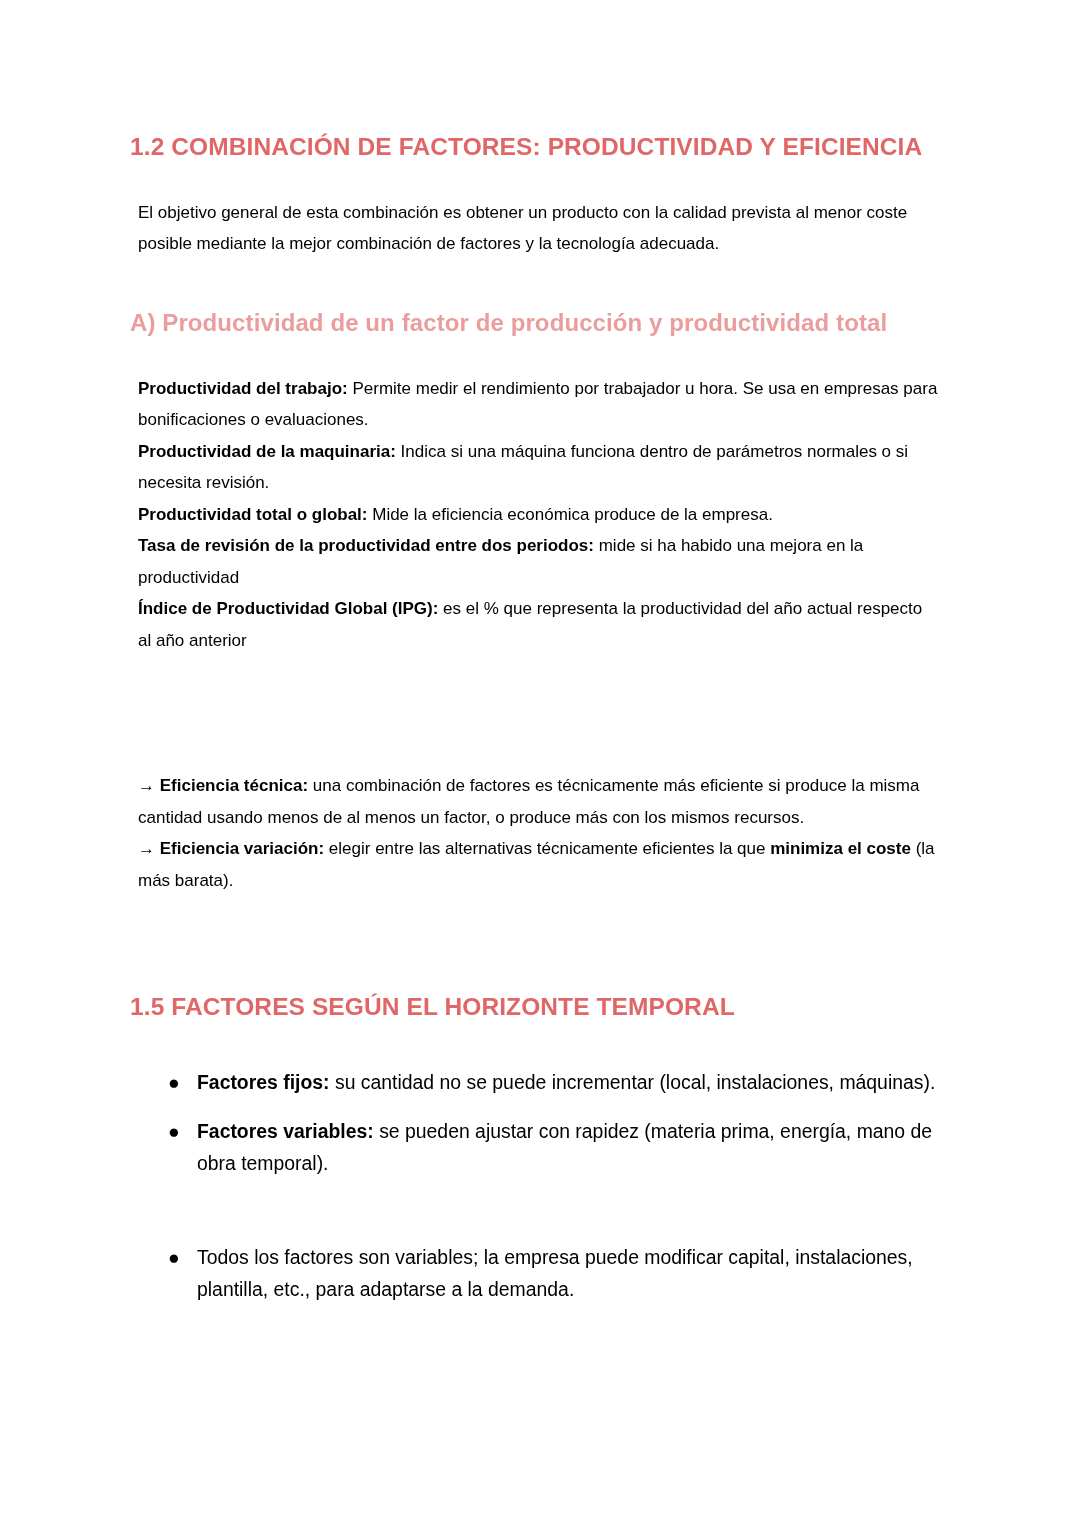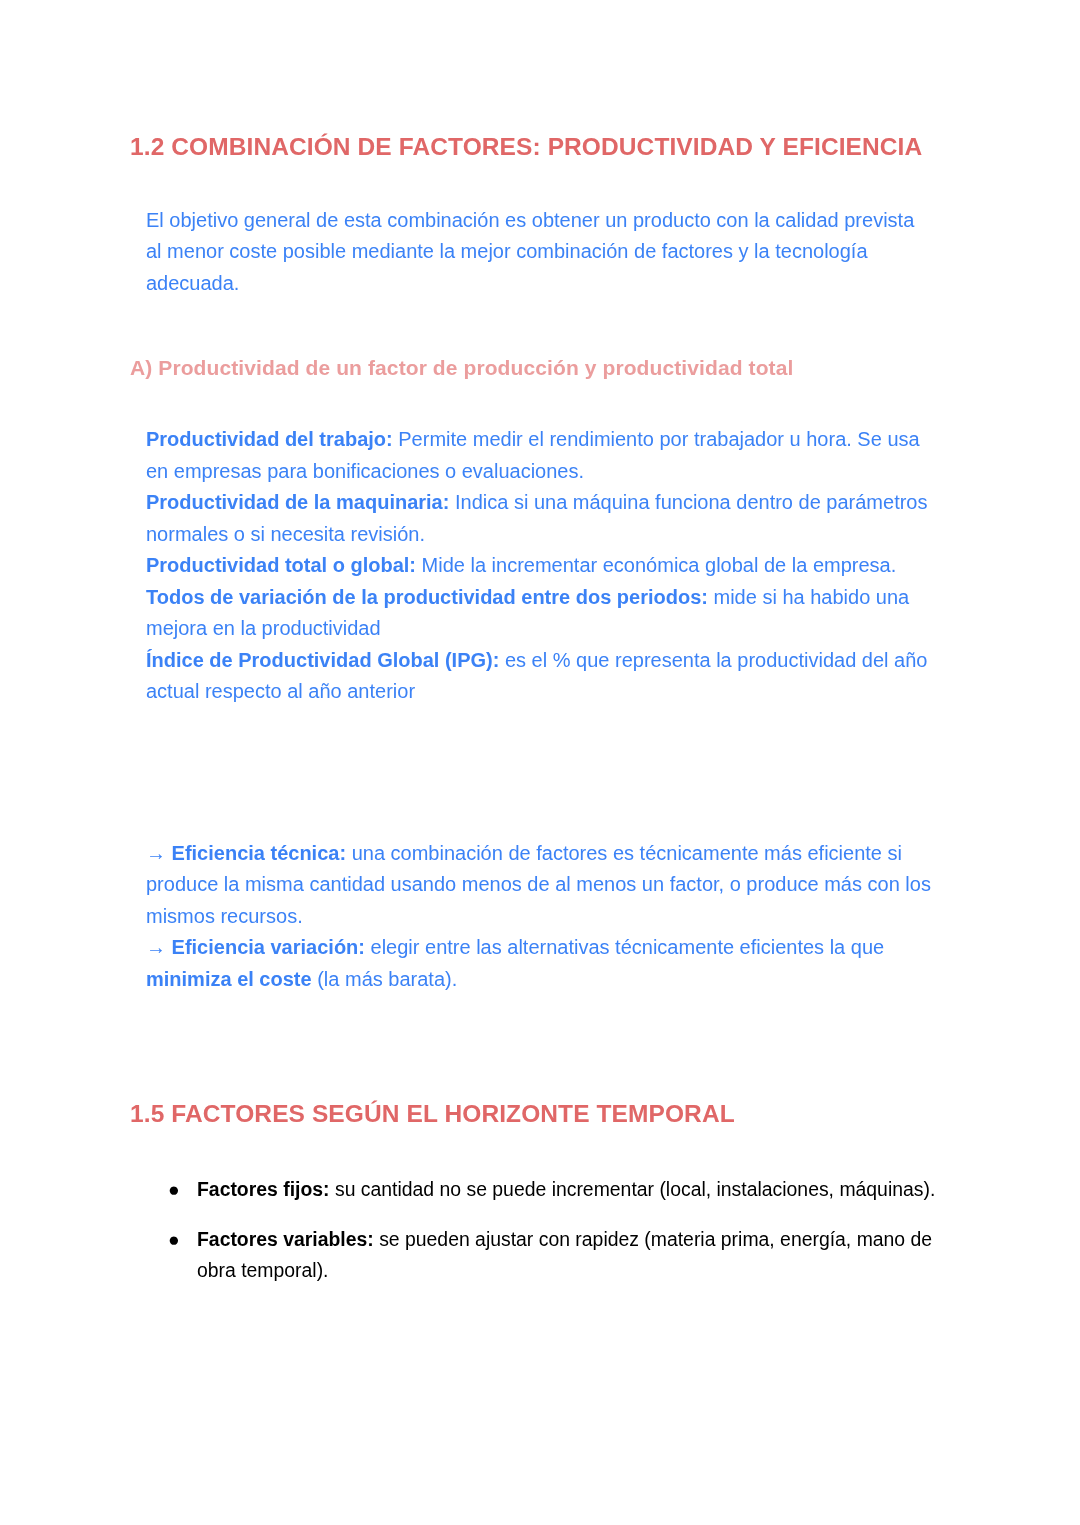--- a/index.html
+++ b/index.html
@@ -31,32 +31,32 @@
 
   h1.doc-h1 {
     font-size: 24.5px;
     font-weight: bold;
     line-height: 1.25;
     color: #e06767;
     margin: 0;
     letter-spacing: 0.1px;
   }
   h2.doc-h2 {
-    font-size: 21px;
+    font-size: 24px;
     font-weight: bold;
     line-height: 1.25;
     color: #eb9d9d;
     margin: 0;
     letter-spacing: 0.1px;
   }
   p.body-text {
-    font-size: 20px;
+    font-size: 17px;
     line-height: 31.5px;
-    margin: 16px;
-    color: #3b82f6;
+    margin: 8px;
+    color: #000000;
   }
   .bold { font-weight: bold; }
 
   ul.bullets {
     list-style: none;
     margin: 0;
     padding: 0;
   }
   ul.bullets > li {
     position: relative;
@@ -105,22 +105,22 @@
 
     <div class="sp-after-p1"></div>
 
     <h2 class="doc-h2">A) Productividad de un factor de producción y productividad total</h2>
 
     <div class="sp-after-h2a"></div>
 
     <p class="body-text">
       <span class="bold">Productividad del trabajo:</span><span> Permite medir el rendimiento por trabajador u hora. Se usa en empresas para bonificaciones o evaluaciones.</span><br>
       <span class="bold">Productividad de la maquinaria:</span><span> Indica si una máquina funciona dentro de parámetros normales o si necesita revisión.</span><br>
-      <span class="bold">Productividad total o global:</span><span> Mide la incrementar económica global de la empresa.</span><br>
-      <span class="bold">Todos de variación de la productividad entre dos periodos:</span><span> mide si ha habido una mejora en la productividad</span><br>
+      <span class="bold">Productividad total o global:</span><span> Mide la eficiencia económica produce de la empresa.</span><br>
+      <span class="bold">Tasa de revisión de la productividad entre dos periodos:</span><span> mide si ha habido una mejora en la productividad</span><br>
       <span class="bold">Índice de Productividad Global (IPG):</span><span> es el % que representa la productividad del año actual respecto al año anterior</span>
     </p>
 
     <div class="sp-after-blockA"></div>
 
 
     <div class="sp-after-h2b"></div>
 
     <p class="body-text">
       <span>→</span>
@@ -150,17 +150,18 @@
     </ul>
 
     <div class="sp-after-bullets1"></div>
 
 
     <div class="sp-after-largo"></div>
 
     <ul class="bullets">
       <li>
         <span class="marker">●</span>
+        <span>Todos los factores son variables; la empresa puede modificar capital, instalaciones, plantilla, etc., para adaptarse a la demanda.</span>
       </li>
     </ul>
 
   </div>
 </div>
 
 </body></html>

